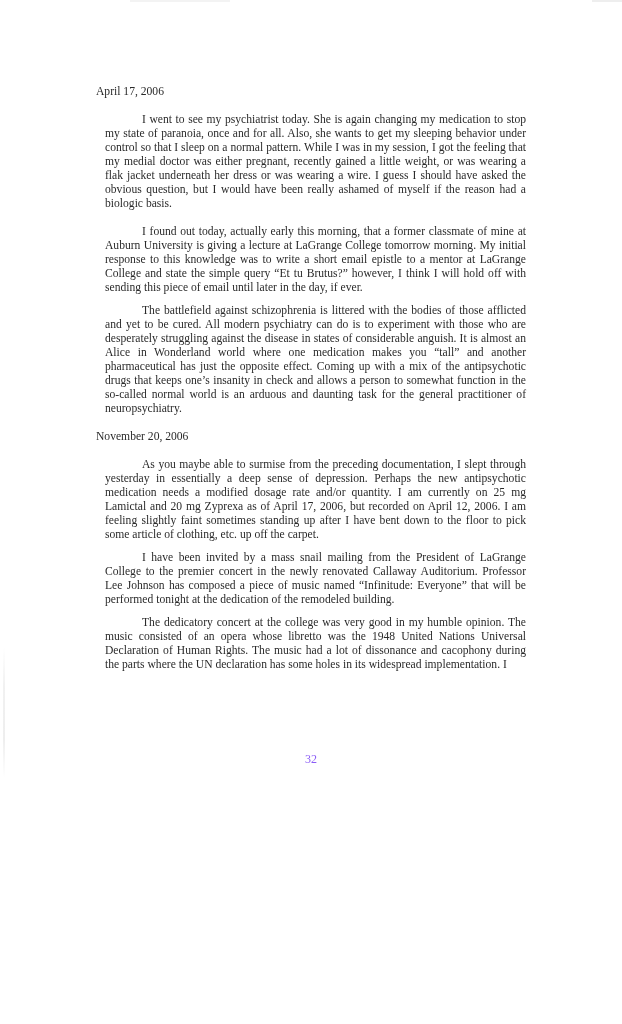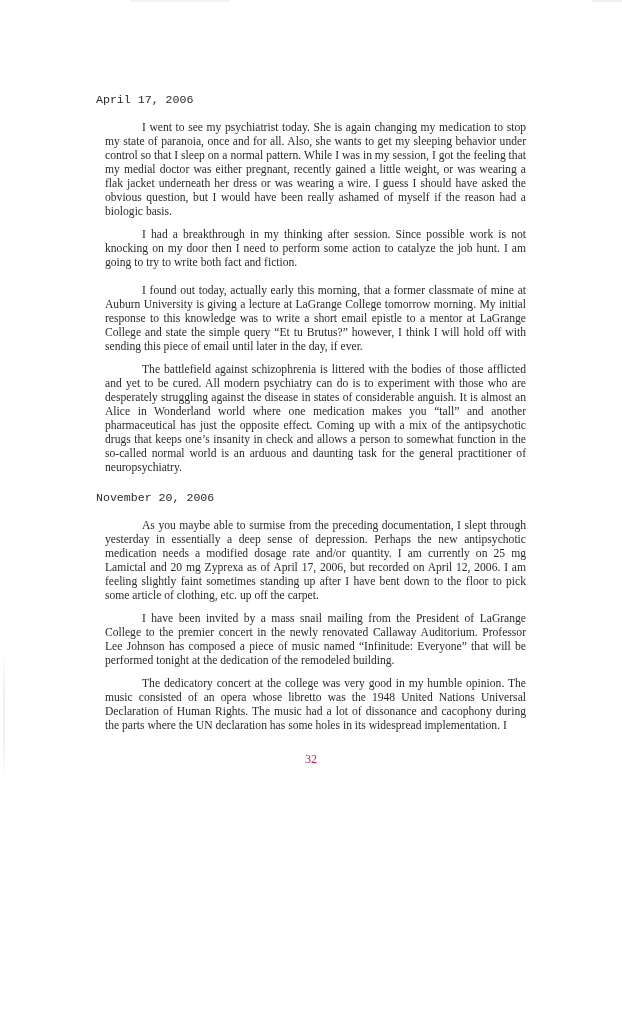--- a/index.html
+++ b/index.html
@@ -25,41 +25,40 @@
       position: absolute;
       left: 96px;
       top: 77px;
       width: 439px;
       font-family: "Liberation Serif", serif;
       font-size: 11.6px;
       line-height: 14px;
       color: #2a2a2a;
     }
     .entry-date {
-      margin: 16px 0 14px 0;
+      margin: 8px 0 14px 0;
       white-space: nowrap;
-      font-family: Liberation Mono, monospace;
     }
     .para {
       margin: 9px;
       text-indent: 37px;
       text-align: justify;
     }
     .entry {
       margin-bottom: 14px;
     }
     .page-number {
       position: absolute;
       left: 0;
       width: 622px;
       top: 752px;
       text-align: center;
       font-family: "Liberation Serif", serif;
       font-size: 12px;
-      color: #be185d;
+      color: #8b5cf6;
     }
     .scan-edge-left {
       position: absolute;
       left: 3px;
       top: 648px;
       width: 2px;
       height: 130px;
       background: linear-gradient(#ffffff, #f1f1f1 30%, #eeeeee 70%, #ffffff);
     }
     .scan-top-bar {
@@ -85,21 +84,20 @@
 <div class="page">
   <div class="scan-top-bar"></div>
   <div class="scan-top-right"></div>
   <div class="scan-edge-left"></div>
 
   <div class="content">
 
     <div class="entry">
       <p class="entry-date">April 17, 2006</p>
       <p class="para">I went to see my psychiatrist today. She is again changing my medication to stop my state of paranoia, once and for all. Also, she wants to get my sleeping behavior under control so that I sleep on a normal pattern. While I was in my session, I got the feeling that my medial doctor was either pregnant, recently gained a little weight, or was wearing a flak jacket underneath her dress or was wearing a wire. I guess I should have asked the obvious question, but I would have been really ashamed of myself if the reason had a biologic basis.</p>
-      <p class="para">I had a breakthrough in my thinking after session. Since possible work is not knocking on my door then I need to perform some action to catalyze the job hunt. I am going to try to write both fact and fiction.</p>
     </div>
 
     <div class="entry">
       <p class="para">I found out today, actually early this morning, that a former classmate of mine at Auburn University is giving a lecture at LaGrange College tomorrow morning. My initial response to this knowledge was to write a short email epistle to a mentor at LaGrange College and state the simple query “Et tu Brutus?” however, I think I will hold off with sending this piece of email until later in the day, if ever.</p>
       <p class="para">The battlefield against schizophrenia is littered with the bodies of those afflicted and yet to be cured. All modern psychiatry can do is to experiment with those who are desperately struggling against the disease in states of considerable anguish. It is almost an Alice in Wonderland world where one medication makes you “tall” and another pharmaceutical has just the opposite effect. Coming up with a mix of the antipsychotic drugs that keeps one’s insanity in check and allows a person to somewhat function in the so-called normal world is an arduous and daunting task for the general practitioner of neuropsychiatry.</p>
     </div>
 
     <div class="entry">
       <p class="entry-date">November 20, 2006</p>
       <p class="para">As you maybe able to surmise from the preceding documentation, I slept through yesterday in essentially a deep sense of depression. Perhaps the new antipsychotic medication needs a modified dosage rate and/or quantity. I am currently on 25 mg Lamictal and 20 mg Zyprexa as of April 17, 2006, but recorded on April 12, 2006. I am feeling slightly faint sometimes standing up after I have bent down to the floor to pick some article of clothing, etc. up off the carpet.</p>

